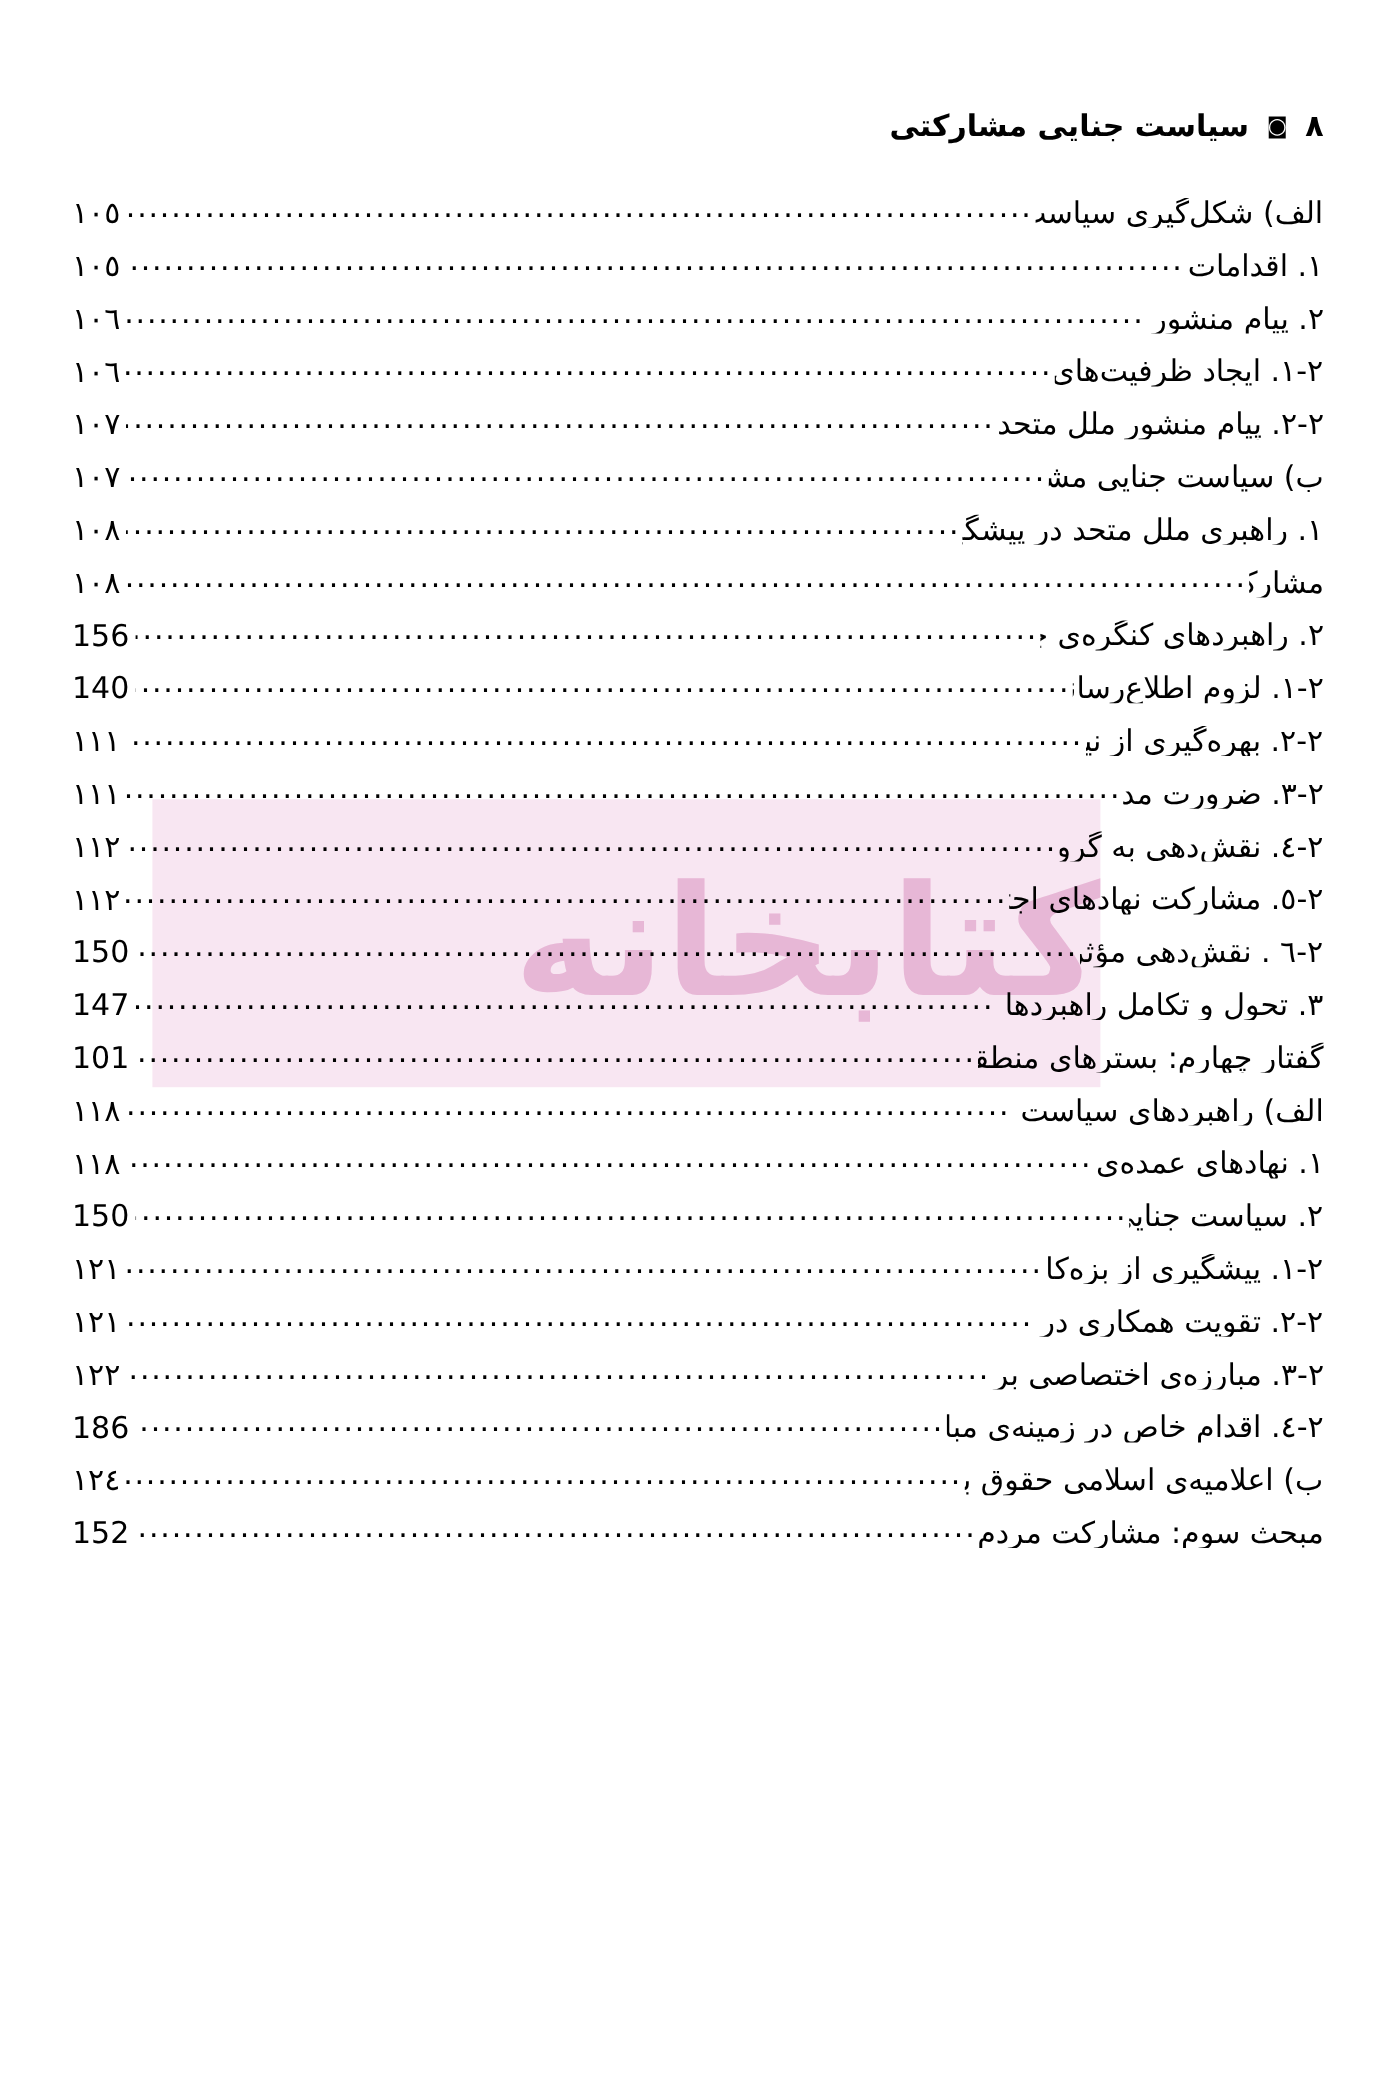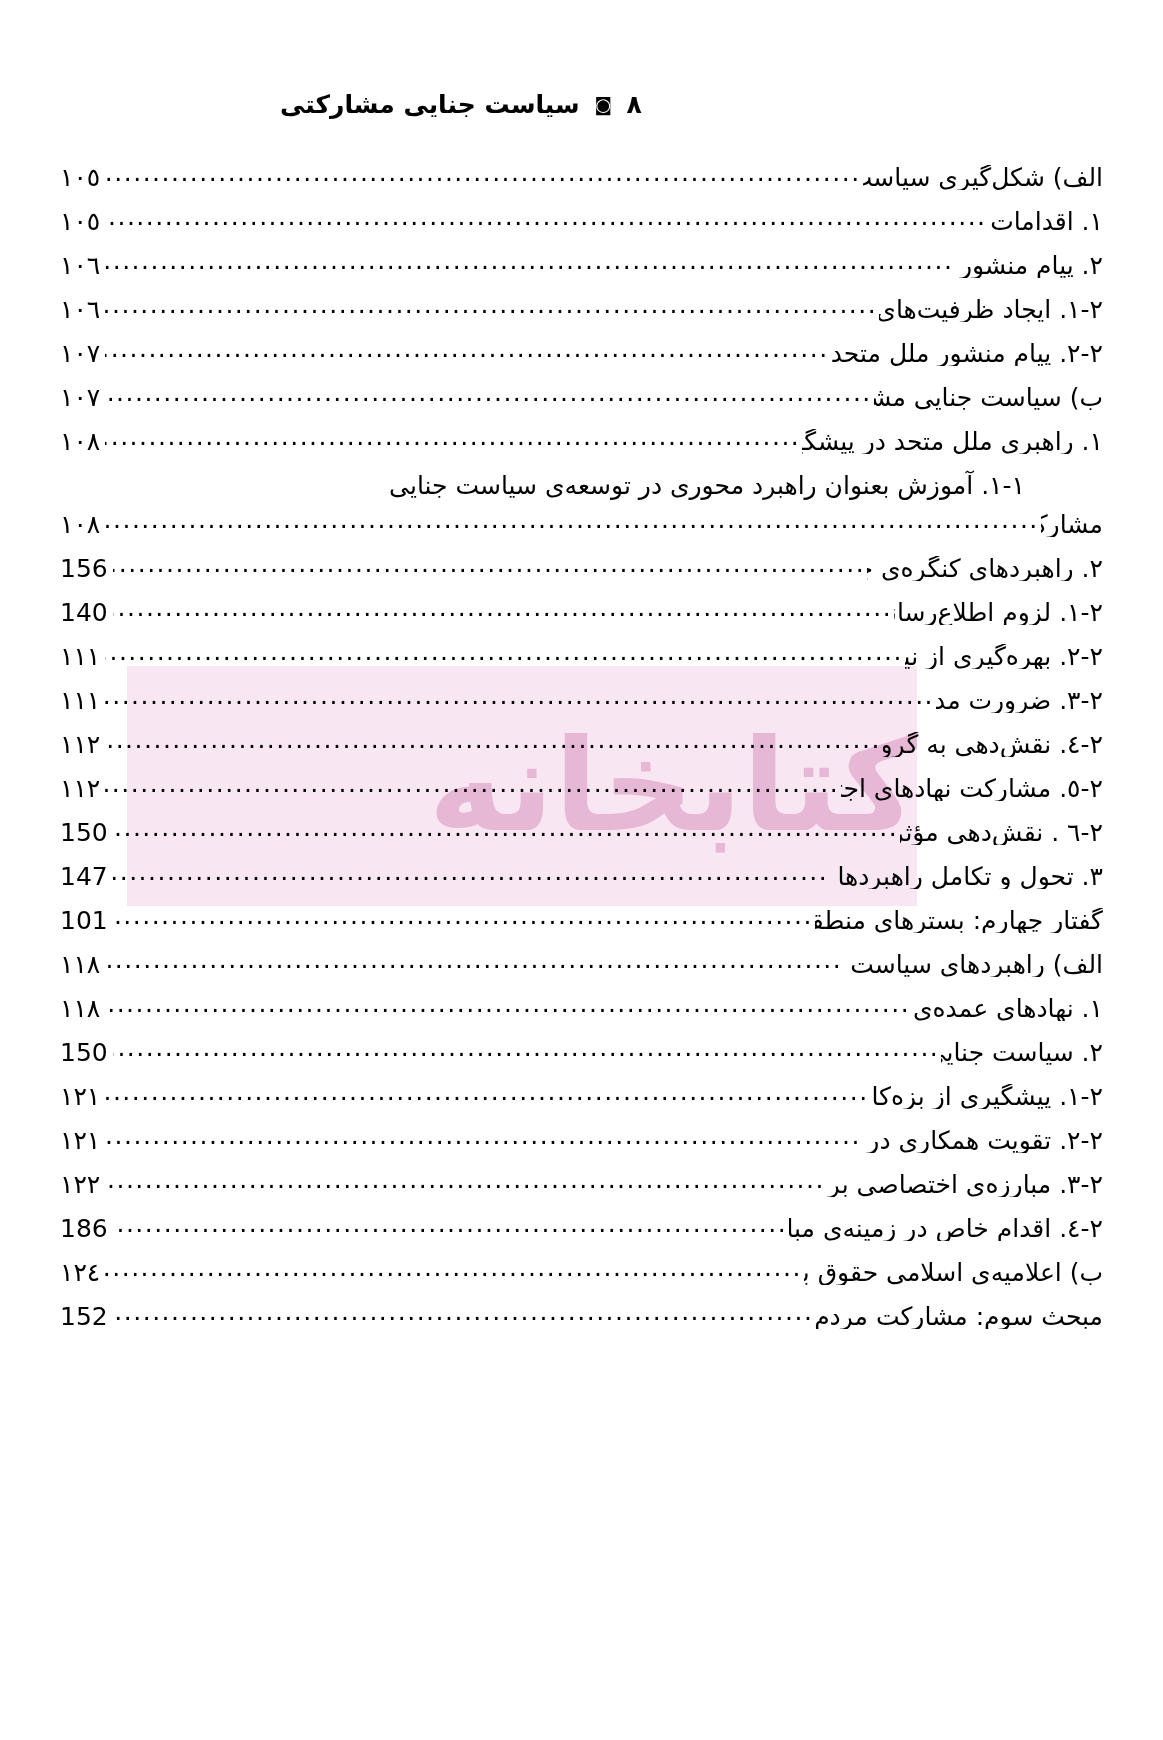--- a/index.html
+++ b/index.html
@@ -17,21 +17,21 @@
   }
   .page {
     position: relative;
     width: 1163px;
     height: 1740px;
     box-sizing: border-box;
     padding: 90px 60px 40px 60px;
   }
   
   .page-header {
-    text-align: left;
+    text-align: right;
     direction: rtl;
     font-size: 25px;
     font-weight: bold;
     letter-spacing: 0px;
     margin: 0 0 46px 0;
     padding-left: 220px;
     white-space: nowrap;
   }
   .page-header .hdr-inner {
     display: inline-block;
@@ -176,21 +176,20 @@
         <span class="toc-title">ب) سیاست جنایی مشارکتی سازمان ملل</span>
         <span class="toc-dots"></span>
         <span class="toc-page">١٠٧</span>
       </div>
       <div class="toc-row">
         <span class="toc-title">١. راهبری ملل متحد در پیشگیری مشارکتی و اصلاح مجرمان</span>
         <span class="toc-dots"></span>
         <span class="toc-page">١٠٨</span>
       </div>
       <div class="toc-row wrap">
-        <span class="wrap-line1">١-١. آموزش بعنوان راهبرد محوری در توسعه‌ی سیاست جنایی</span>
         <span class="wrap-line2">
           <span class="toc-title">مشارکتی</span>
           <span class="toc-dots"></span>
           <span class="toc-page">١٠٨</span>
         </span>
       </div>
       <div class="toc-row">
         <span class="toc-title">٢. راهبردهای کنگره‌ی چهارم: بیم‌ها و امیدها</span>
         <span class="toc-dots"></span>
         <span class="toc-page">156</span>

